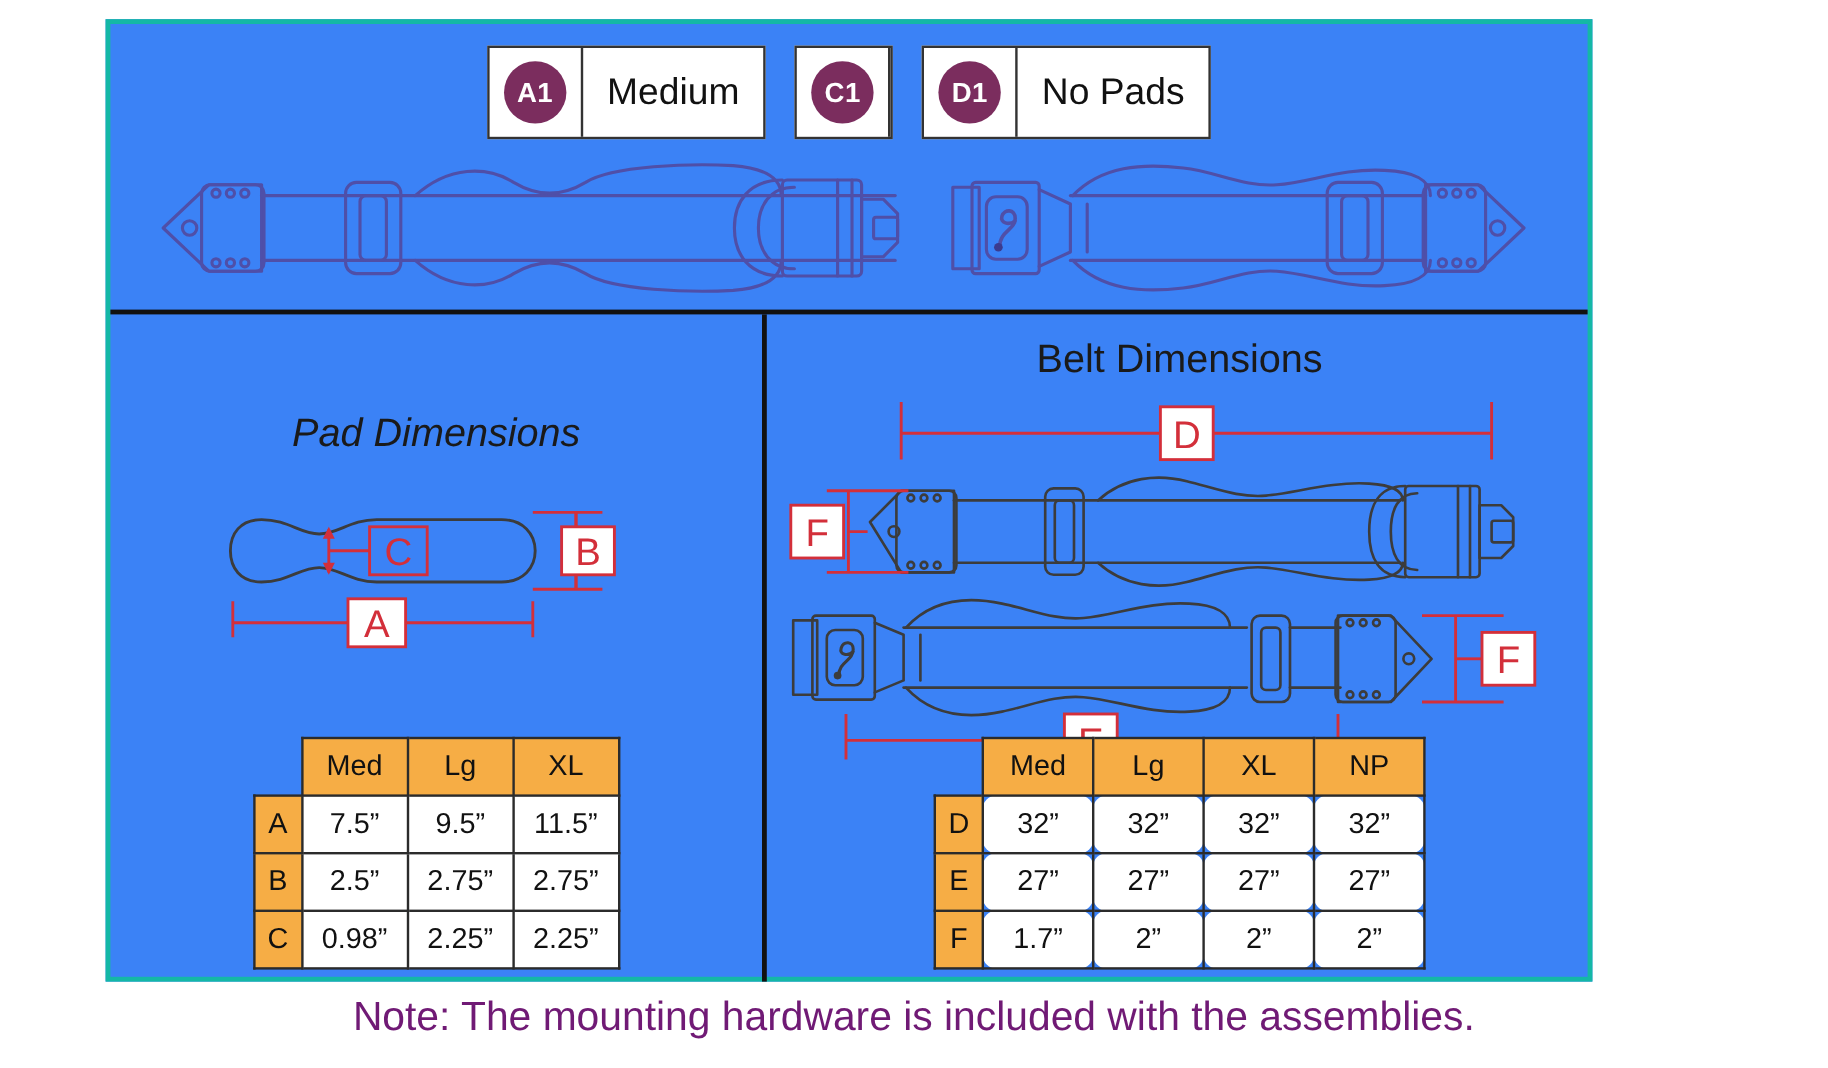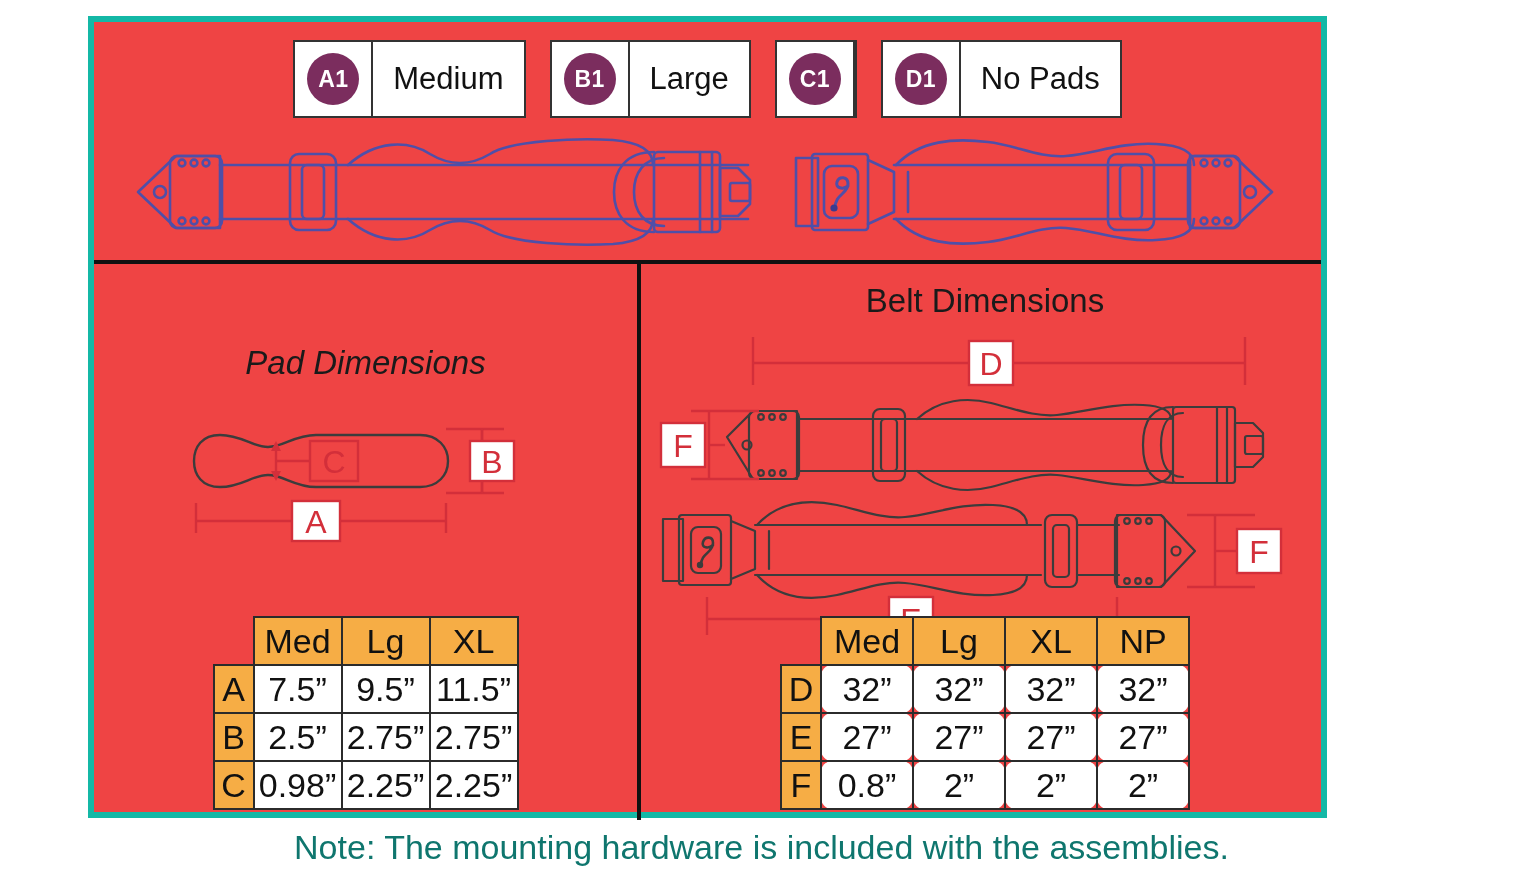--- a/index.html
+++ b/index.html
@@ -5,21 +5,21 @@
   html,body{margin:0;padding:0;background:#ffffff;}
   body{
     width:1523px;height:890px;position:relative;overflow:hidden;
     font-family:"Liberation Sans","DejaVu Sans",sans-serif;
     color:#111;
   }
 
   
   #frame{
     position:absolute;left:88px;top:16px;width:1239px;height:802px;
-    border:6px solid #14b8a6;box-sizing:border-box;background:#ef4444;
+    border:4px solid #14b8a6;box-sizing:border-box;background:#3b82f6;
   }
 
   
   #legend-panel{
     position:absolute;left:0;top:0;width:100%;height:242px;
     box-sizing:border-box;border-bottom:4px solid #111;
   }
   #legend-row{
     position:absolute;left:0;top:18px;width:100%;
     display:flex;justify-content:center;align-items:flex-start;gap:24px;
@@ -60,64 +60,58 @@
   }
   #pad-title{position:absolute;left:0;top:80px;width:100%;font-style:italic;}
   #belt-title{position:absolute;left:0;top:18px;width:100%;}
 
   #pad-art{position:absolute;left:90px;top:135px;width:360px;height:150px;}
   #belt-art{position:absolute;left:8px;top:55px;width:680px;height:320px;}
 
   
   .dim-table{border-collapse:collapse;}
   .dim-table td,.dim-table th{
-    border:2px solid #2b2b2b;text-align:center;font-size:34px;
+    border:2px solid #2b2b2b;text-align:center;font-size:24px;
     font-weight:400;color:#111;background:#fff;padding:0;
     height:48px;box-sizing:border-box;
   }
   .dim-table th{background:#f6ad45;font-weight:400;}
   .dim-table td.rowhdr{background:#f6ad45;width:40px;}
   .dim-table td.corner{border:none;background:transparent;}
 
   #pad-table-wrap{position:absolute;left:0;top:352px;width:100%;display:flex;justify-content:center;}
   #pad-table td.datacell{width:88px;}
   #pad-table th{width:88px;}
 
   #belt-table-wrap{position:absolute;left:0;top:352px;width:100%;display:flex;justify-content:center;}
   #belt-table td.datacell{width:92px;border-radius:11px;}
   #belt-table th{width:92px;}
 
   
   #note{
     position:absolute;left:0;top:828px;width:1523px;text-align:center;
-    font-size:34px;color:#0f766e;
+    font-size:34px;color:#701a75;
   }
 </style>
 </head>
 <body>
 
 <div id="frame">
 
   <div id="legend-panel">
 
     <div id="legend-row">
 
       <div class="legend-chip">
         <div class="chip-badge-cell">
           <div class="chip-badge" style="background:#7b2d5e">A1</div>
         </div>
         <div class="chip-label">Medium</div>
       </div>
 
-      <div class="legend-chip">
-        <div class="chip-badge-cell">
-          <div class="chip-badge" style="background:#7b2d5e">B1</div>
-        </div>
-        <div class="chip-label">Large</div>
-      </div>
 
       <div class="legend-chip">
         <div class="chip-badge-cell">
           <div class="chip-badge" style="background:#7b2d5e">C1</div>
         </div>
       </div>
 
       <div class="legend-chip">
         <div class="chip-badge-cell">
           <div class="chip-badge" style="background:#7b2d5e">D1</div>
@@ -376,21 +370,21 @@
         </tr>
         <tr>
           <td class="rowhdr">E</td>
           <td class="datacell">27”</td>
           <td class="datacell">27”</td>
           <td class="datacell">27”</td>
           <td class="datacell">27”</td>
         </tr>
         <tr>
           <td class="rowhdr">F</td>
-          <td class="datacell">0.8”</td>
+          <td class="datacell">1.7”</td>
           <td class="datacell">2”</td>
           <td class="datacell">2”</td>
           <td class="datacell">2”</td>
         </tr>
       </tbody>
         </table>
     </div>
   </div>
 
 </div>

